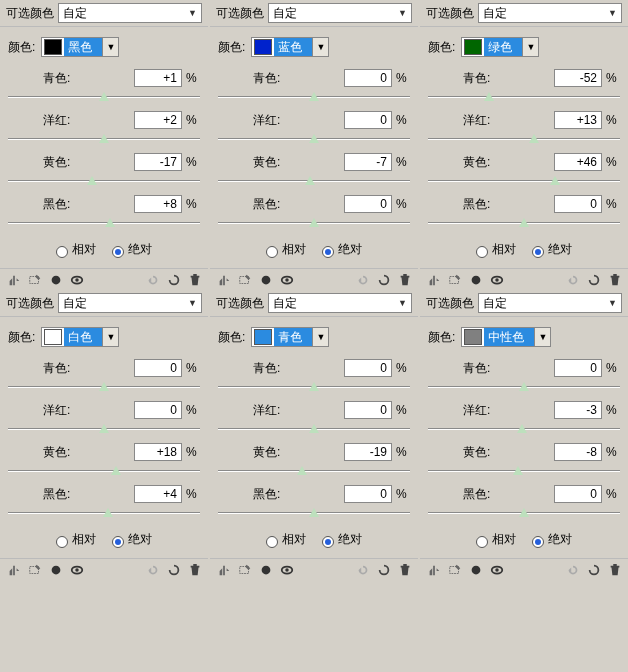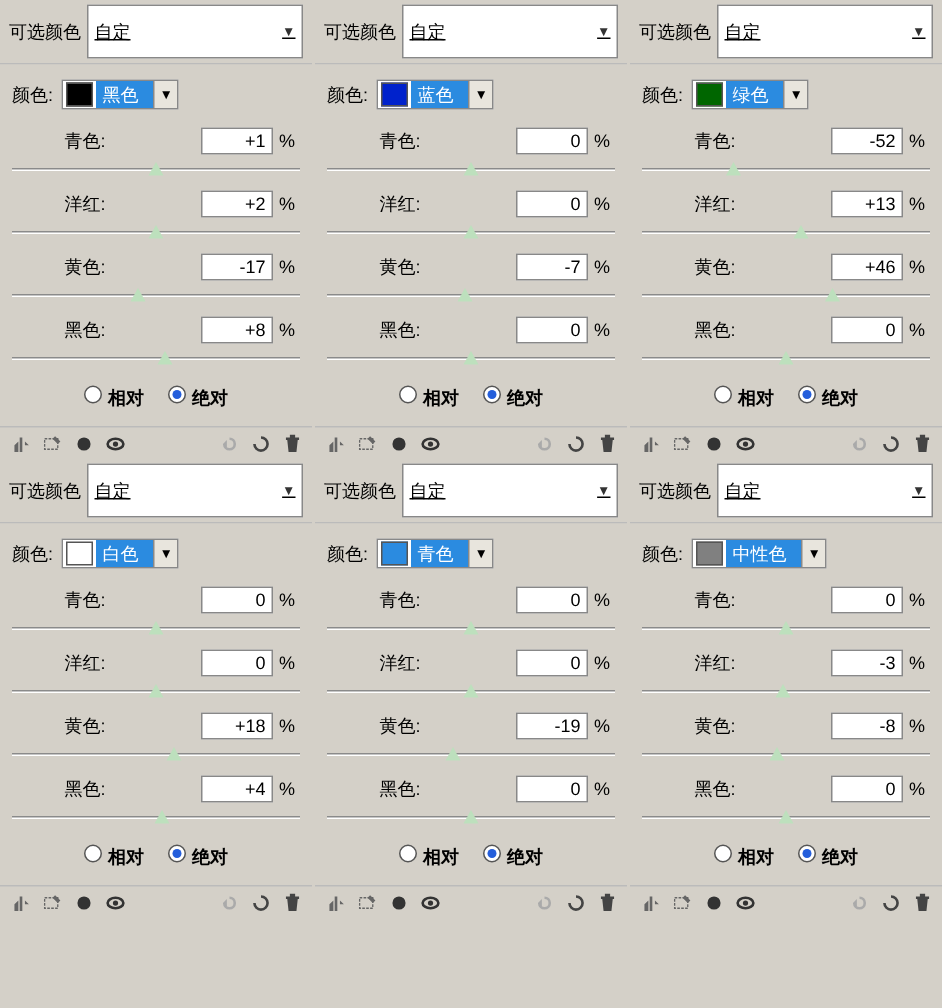--- a/index.html
+++ b/index.html
@@ -21,29 +21,28 @@
     padding: 3px 6px;
     background: #d4d0c8;
     border-bottom: 1px solid #bbb;
   }
   .top-row .label {
     margin-right: 4px;
     font-size: 12px;
   }
   .dropdown {
     flex: 1;
-    height: 36px;
+    height: 20px;
     background: #fff;
     border: 1px solid #888;
     display: flex;
     align-items: center;
     justify-content: space-between;
     padding: 0 4px;
     font-size: 12px;
-    text-decoration: underline;
   }
   .dropdown .arrow {
     font-size: 9px;
     color: #333;
   }
   .panel {
     background: #d4d0c8;
     padding: 10px 8px 8px 8px;
   }
   .color-row {
@@ -139,23 +138,22 @@
     transform: translateX(-5px);
   }
   .radio-row {
     display: flex;
     justify-content: center;
     gap: 16px;
     padding: 6px 0 2px 0;
   }
   .radio-item {
     display: flex;
-    align-items: flex-start;
+    align-items: flex-end;
     gap: 4px;
-    font-weight: bold;
   }
   .radio {
     width: 12px;
     height: 12px;
     border-radius: 50%;
     border: 1px solid #555;
     background: #fff;
     display: flex;
     align-items: center;
     justify-content: center;

